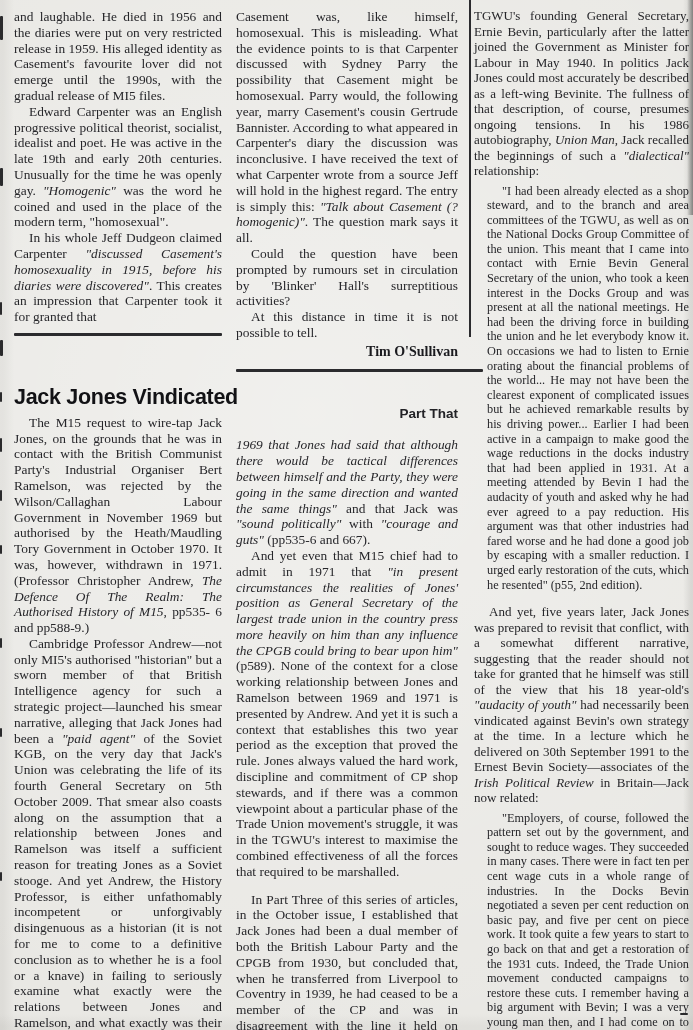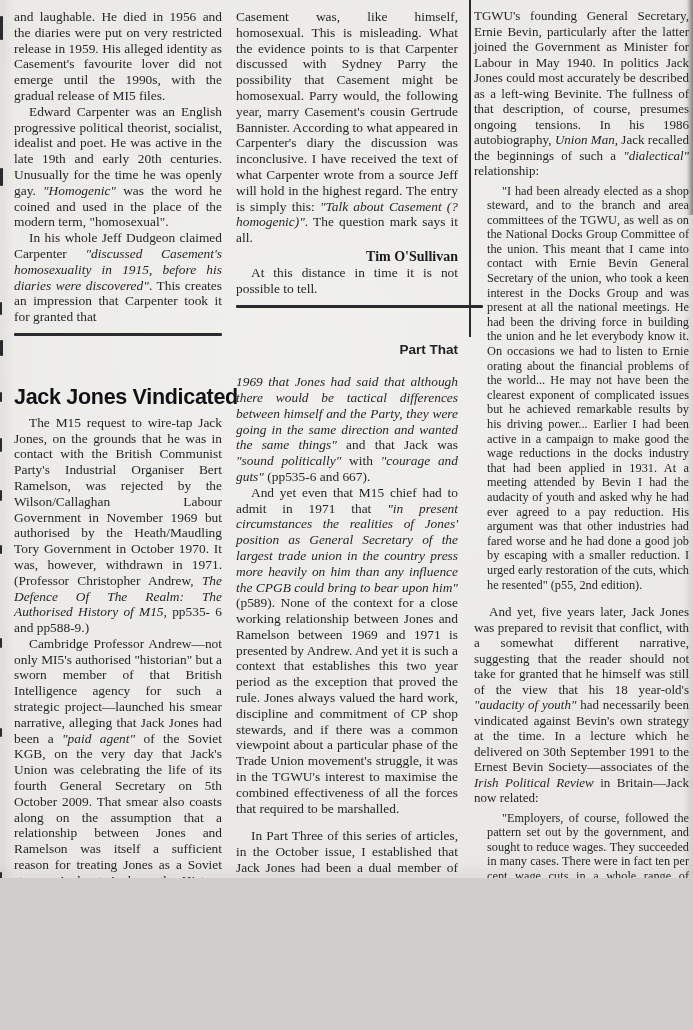--- a/index.html
+++ b/index.html
@@ -3,21 +3,21 @@
 <meta charset="utf-8">
 <style>
   :root{
     --paper:#e9e8e4;
     --ink:#26262a;
     --rule:#2b2b2e;
   }
   html,body{margin:0;padding:0;background:#cfcecb;}
   .page{
     position:relative;
-    width:693px;height:878px;
+    width:693px;height:1030px;
     margin:0 auto;
     overflow:hidden;
     background:
       radial-gradient(ellipse 130% 90% at 45% 40%, rgba(255,255,255,.35), rgba(255,255,255,0) 70%),
       linear-gradient(90deg, rgba(120,118,112,.10) 0 3px, rgba(120,118,112,0) 14px),
       linear-gradient(270deg, rgba(100,98,92,.16) 0 2px, rgba(100,98,92,0) 10px),
       linear-gradient(0deg, rgba(120,118,112,.08) 0 4px, rgba(120,118,112,0) 16px),
       var(--paper);
     font-family:"Liberation Serif","DejaVu Serif",serif;
     color:var(--ink);
@@ -67,22 +67,23 @@
       <div class="blk p"><span>and laughable. He died in 1956 and the diaries were put on very restricted release in 1959. His alleged identity as Casement's favourite lover did not emerge until the 1990s, with the gradual release of MI5 files.</span></div>
       <div class="blk p ind"><span>Edward Carpenter was an English progressive political theorist, socialist, idealist and poet. He was active in the late 19th and early 20th centuries. Unusually for the time he was openly gay. </span><span class="it">"Homogenic"</span><span> was the word he coined and used in the place of the modern term, "homosexual".</span></div>
       <div class="blk p ind"><span>In his whole Jeff Dudgeon claimed Carpenter </span><span class="it">"discussed Casement's homosexuality in 1915, before his diaries were discovered"</span><span>. This creates an impression that Carpenter took it for granted that</span></div>
       <div class="blk rule"></div>
       <div class="blk big-heading"><span>Jack Jones Vindicated</span></div>
       <div class="blk p ind"><span>The M15 request to wire-tap Jack Jones, on the grounds that he was in contact with the British Communist Party's Industrial Organiser Bert Ramelson, was rejected by the Wilson/Callaghan Labour Government in November 1969 but authorised by the Heath/Maudling Tory Government in October 1970. It was, however, withdrawn in 1971. (Professor Christopher Andrew, </span><span class="it">The Defence Of The Realm: The Authorised History of M15</span><span>, pp535- 6 and pp588-9.)</span></div>
       <div class="blk p ind"><span>Cambridge Professor Andrew—not only MI5's authorised "historian" but a sworn member of that British Intelligence agency for such a strategic project—launched his smear narrative, alleging that Jack Jones had been a </span><span class="it">"paid agent"</span><span> of the Soviet KGB, on the very day that Jack's Union was celebrating the life of its fourth General Secretary on 5th October 2009. That smear also coasts along on the assumption that a relationship between Jones and Ramelson was itself a sufficient reason for treating Jones as a Soviet stooge. And yet Andrew, the History Professor, is either unfathomably incompetent or unforgivably disingenuous as a historian (it is not for me to come to a definitive conclusion as to whether he is a fool or a knave) in failing to seriously examine what exactly were the relations between Jones and Ramelson, and what exactly was their context.</span></div>
     </div>
   <div class="col" id="col2">
       <div class="blk p"><span>Casement was, like himself, homosexual. This is misleading. What the evidence points to is that Carpenter discussed with Sydney Parry the possibility that Casement might be homosexual. Parry would, the following year, marry Casement's cousin Gertrude Bannister. According to what appeared in Carpenter's diary the discussion was inconclusive. I have received the text of what Carpenter wrote from a source Jeff will hold in the highest regard. The entry is simply this: </span><span class="it">"Talk about Casement (? homogenic)"</span><span>. The question mark says it all.</span></div>
+      <div class="blk p ind"><span>Could the question have been prompted by rumours set in circulation by 'Blinker' Hall's surreptitious activities?</span></div>
+      <div class="blk p ind"><span>At this distance in time it is not possible to tell.</span></div>
       <div class="blk signature"><span>Tim O'Sullivan</span></div>
-      <div class="blk p ind"><span>At this distance in time it is not possible to tell.</span></div>
       <div class="blk rule-wide"></div>
       <div class="blk part-marker"><span>Part That</span></div>
       <div class="blk part-gap"><span class="it">1969 that Jones had said that although there would be tactical differences between himself and the Party, they were going in the same direction and wanted the same things"</span><span> and that Jack was </span><span class="it">"sound politically"</span><span> with </span><span class="it">"courage and guts"</span><span> (pp535-6 and 667).</span></div>
       <div class="blk p ind"><span>And yet even that M15 chief had to admit in 1971 that </span><span class="it">"in present circumstances the realities of Jones' position as General Secretary of the largest trade union in the country press more heavily on him than any influence the CPGB could bring to bear upon him"</span><span> (p589).  None of the context for a close working relationship between Jones and Ramelson between 1969 and 1971 is presented by Andrew. And yet it is such a context that establishes this two year period as the exception that proved the rule.  Jones always valued the hard work, discipline and commitment of CP shop stewards, and if there was a common viewpoint about a particular phase of the Trade Union movement's struggle, it was in the TGWU's interest to maximise the combined effectiveness of all the forces that required to be marshalled.</span></div>
       <div class="blk p-gap ind"><span>In Part Three of this series of articles, in the October issue, I established that Jack Jones had been a dual member of both the British Labour Party and the CPGB from 1930, but concluded that, when he transferred from Liverpool to Coventry in 1939, he had ceased to be a member of the CP and was in disagreement with the line it held on World War Two before Hitler's invasion of the USSR in June 1941 Jones supported the pro-War stance of the</span></div>
     </div>
   <div class="col" id="col3">
       <div class="blk p"><span>TGWU's founding General Secretary, Ernie Bevin, particularly after the latter joined the Government as Minister for Labour in May 1940. In politics Jack Jones could most accurately be described as a left-wing Bevinite. The fullness of that description, of course, presumes ongoing tensions. In his 1986 autobiography, </span><span class="it">Union Man</span><span>, Jack recalled the beginnings of such a </span><span class="it">"dialectical"</span><span> relationship:</span></div>
       <div class="blk quote ind"><span>"I had been already elected as a shop steward, and to the branch and area committees of the TGWU, as well as on the National Docks Group Committee of the union.  This meant that I came into contact with Ernie Bevin General Secretary of the union, who took a keen interest in the Docks Group and was present at all the national meetings.  He had been the driving force in building the union and he let everybody know it.  On occasions we had to listen to Ernie orating about the financial problems of the world...  He may not have been the clearest exponent of complicated issues but he achieved remarkable results by his driving power... Earlier I had been active in a campaign to make good the wage reductions in the docks industry that had been applied in 1931.  At a meeting attended by Bevin I had the audacity of youth and asked why he had ever agreed to a pay reduction. His argument was that other industries had fared worse and he had done a good job by escaping with a smaller reduction. I urged early restoration of the cuts, which he resented" (p55, 2nd edition).</span></div>
       <div class="blk p-gap ind"><span>And yet, five years later, Jack Jones was prepared to revisit that conflict, with a somewhat different narrative, suggesting that the reader should not take for granted that he himself was still of the view that his 18 year-old's </span><span class="it">"audacity of youth"</span><span> had necessarily been vindicated against Bevin's own strategy at the time.  In a lecture which he delivered on 30th September 1991 to the Ernest Bevin Society—associates of the </span><span class="it">Irish Political Review</span><span> in Britain—Jack now related:</span></div>

